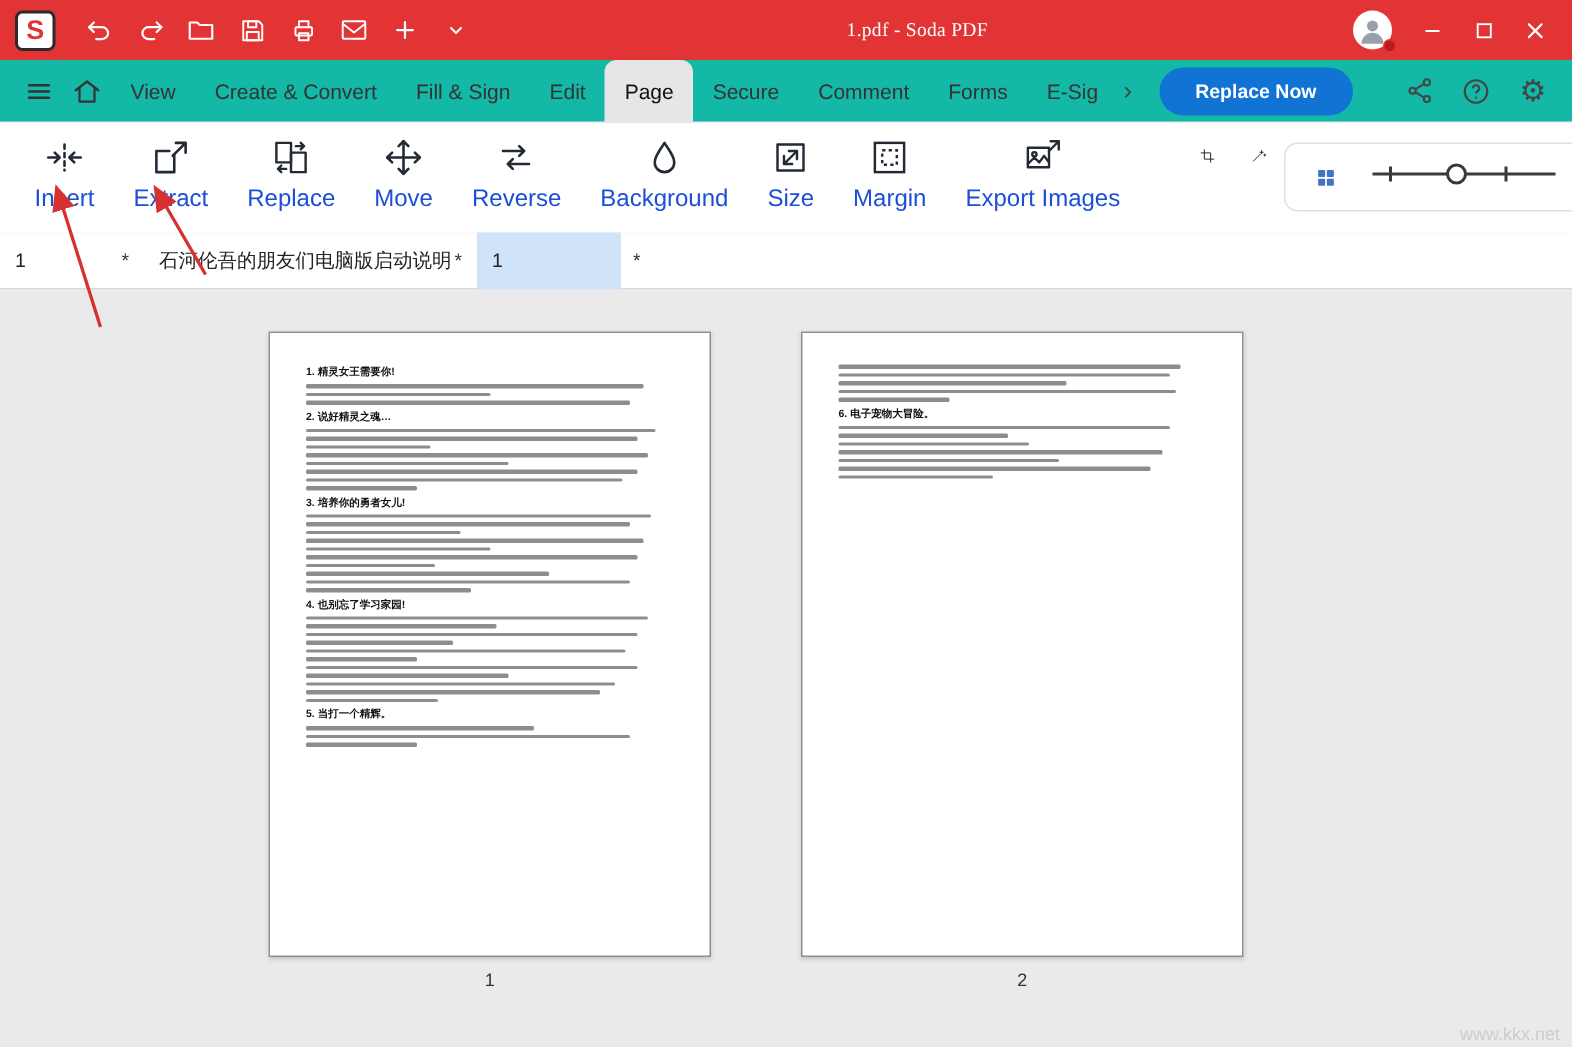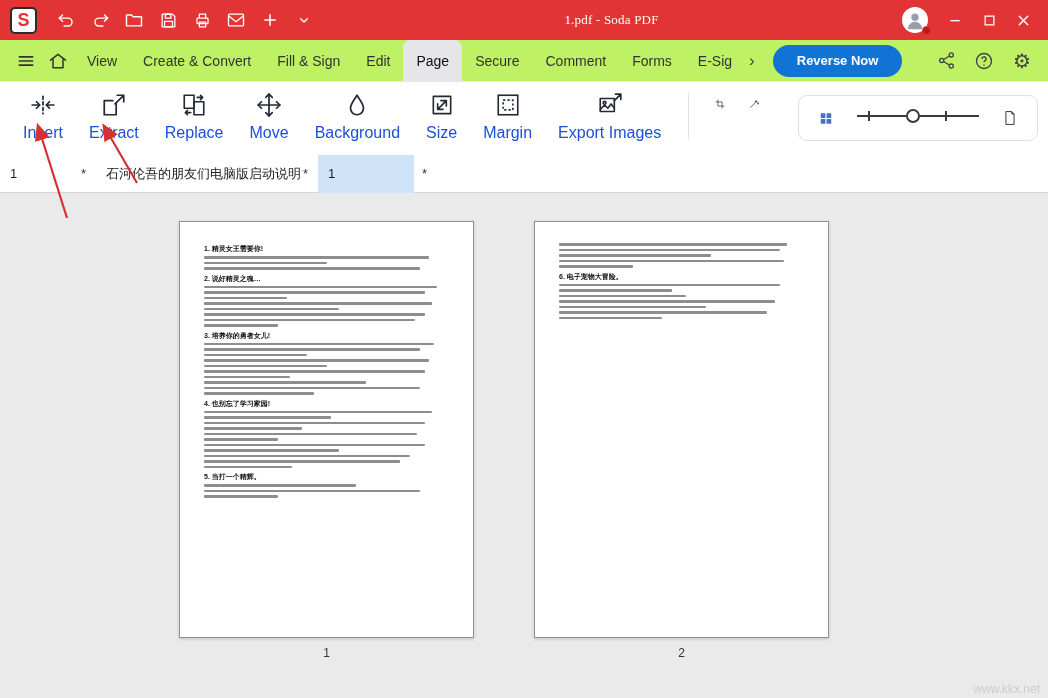--- a/index.html
+++ b/index.html
@@ -30,21 +30,21 @@
   }
   .avatar {
     width:26px; height:26px; border-radius:50%; background:#fff; position:relative;
     display:flex; align-items:center; justify-content:center; overflow:visible; margin-right:10px;
   }
   .avatar .badge { position:absolute; right:-3px; bottom:-2px; width:9px; height:9px;
     background:#b71c1c; border-radius:50%; border:1.5px solid #e23434; }
 
   
   .menubar {
-    height:42px; background:#bef264; display:flex; align-items:center;
+    height:42px; background:#14b8a6; display:flex; align-items:center;
     padding:0 10px; border-bottom:1px solid #ececec;
   }
   .mb-icon {
     width:32px; height:32px; display:flex; align-items:center; justify-content:center;
     background:none; border:none; cursor:pointer;
   }
   .mtab {
     padding:0 13px; font-size:14px; color:#333; height:42px; display:flex;
     align-items:center; cursor:pointer; white-space:nowrap;
   }
@@ -212,21 +212,21 @@
   <div class="mtab">Create &amp; Convert</div>
   <div class="mtab">Fill &amp; Sign</div>
   <div class="mtab">Edit</div>
   <div class="mtab active">Page</div>
   <div class="mtab">Secure</div>
   <div class="mtab">Comment</div>
   <div class="mtab">Forms</div>
   <div class="mtab">E-Sig</div>
   <span class="overflow-chevron">›</span>
 
-  <button class="activate-btn">Reverse Now</button>
+  <button class="activate-btn">Replace Now</button>
 
   <div class="mb-right">
     <button class="mb-icon">
       <svg width="19" height="19" viewBox="0 0 24 24" fill="none" stroke="#444" stroke-width="1.7">
         <circle cx="18" cy="5" r="2.6"></circle>
           <circle cx="6" cy="12" r="2.6"></circle>
           <circle cx="18" cy="19" r="2.6"></circle>
         <path d="M8.3 10.8 L15.7 6.3 M8.3 13.2 L15.7 17.7"></path>
       </svg>
     </button>
@@ -281,20 +281,29 @@
   <div class="ritem">
     <span class="ricon">
       <svg width="26" height="26" viewBox="0 0 24 24" fill="none" stroke="#232a35" stroke-width="1.6" stroke-linecap="round" stroke-linejoin="round">
           <path d="M12 2 v20 M2 12 h20"></path>
           <path d="M12 2 l-3 3 M12 2 l3 3 M12 22 l-3-3 M12 22 l3-3 M2 12 l3-3 M2 12 l3 3 M22 12 l-3-3 M22 12 l-3 3"></path>
         </svg>
     </span>
     <span class="rlabel">Move</span>
   </div>
 
+  <div class="ritem">
+    <span class="ricon">
+      <svg width="26" height="26" viewBox="0 0 24 24" fill="none" stroke="#232a35" stroke-width="1.6" stroke-linecap="round" stroke-linejoin="round">
+          <path d="M4 8 h13 M17 8 l-3-3 M17 8 l-3 3"></path>
+          <path d="M20 16 H7 M7 16 l3-3 M7 16 l3 3"></path>
+        </svg>
+    </span>
+    <span class="rlabel">Reverse</span>
+  </div>
 
   <div class="ritem">
     <span class="ricon">
       <svg width="26" height="26" viewBox="0 0 24 24" fill="none" stroke="#232a35" stroke-width="1.6" stroke-linejoin="round">
           <path d="M12 3 C9 8 6 11 6 15 a6 6 0 0 0 12 0 C18 11 15 8 12 3 Z"></path>
         </svg>
     </span>
     <span class="rlabel">Background</span>
   </div>
 

